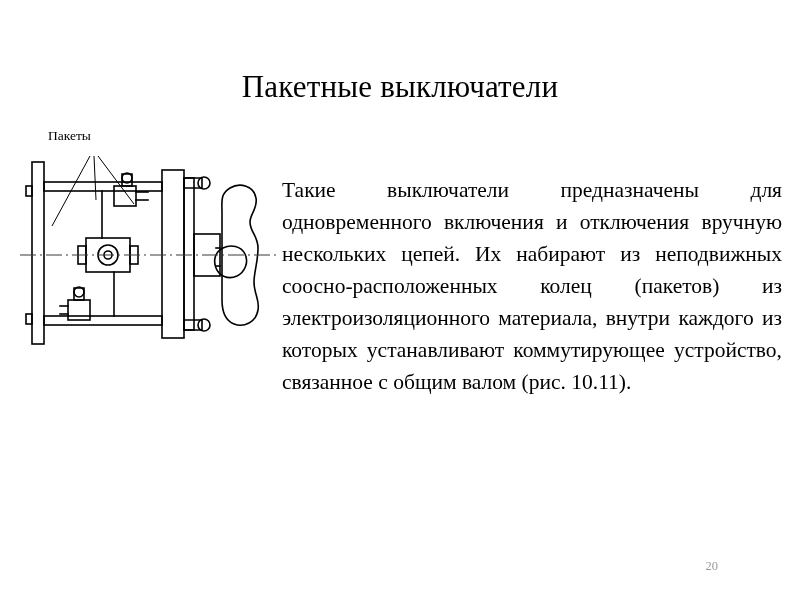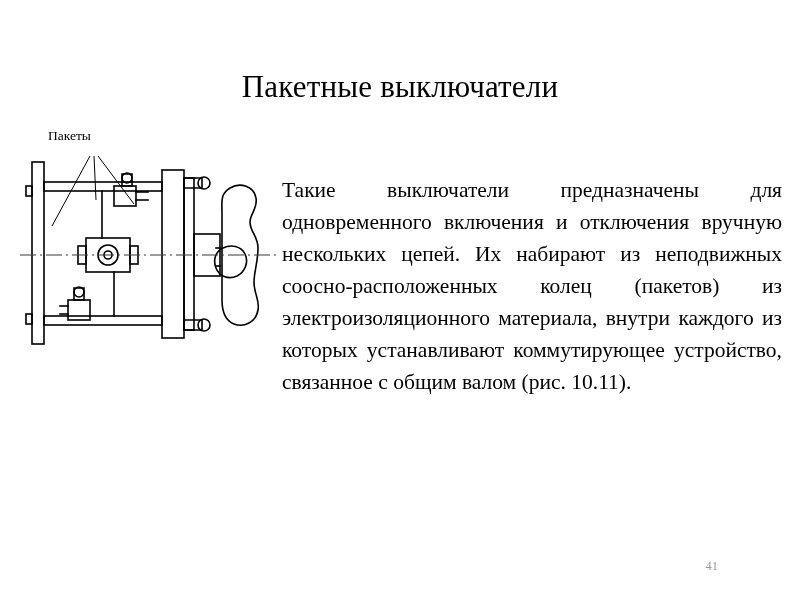--- a/index.html
+++ b/index.html
@@ -159,15 +159,15 @@
       </g>
     </svg>
   </div>
 
   <div class="caption-packets">Пакеты</div>
 
   <div class="body-text">
     <p>Такие выключатели предназначены для одновременного включения и отключения вручную нескольких цепей. Их набирают из неподвижных соосно-расположенных колец (пакетов) из электроизоляционного материала, внутри каждого из которых устанавливают коммутирующее устройство, связанное с общим валом (рис. 10.11).</p>
   </div>
 
-  <div class="page-number">41</div>
+  <div class="page-number">20</div>
 
 </div>
 
 </body></html>

